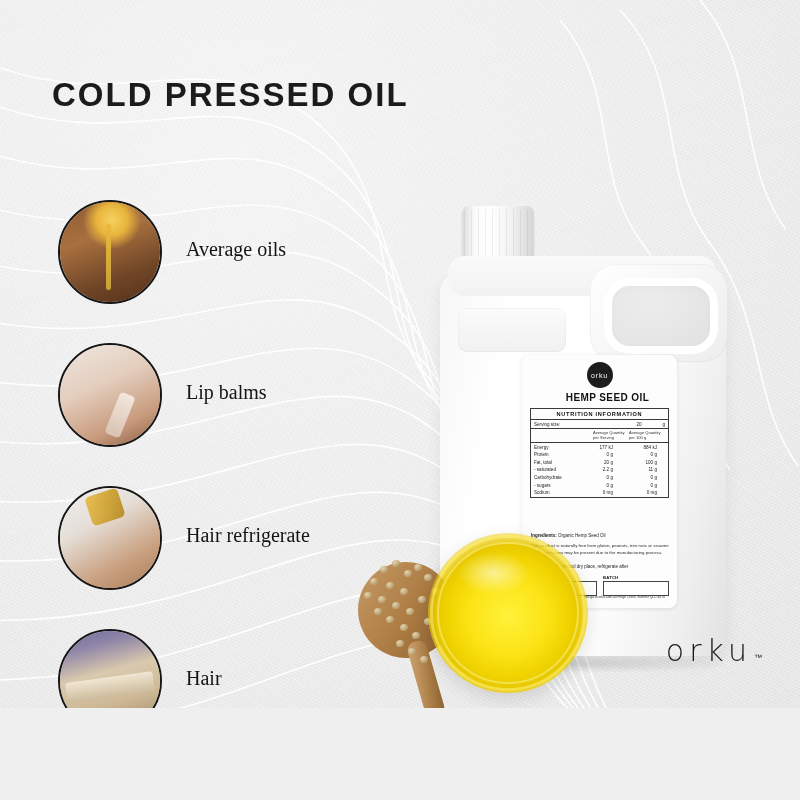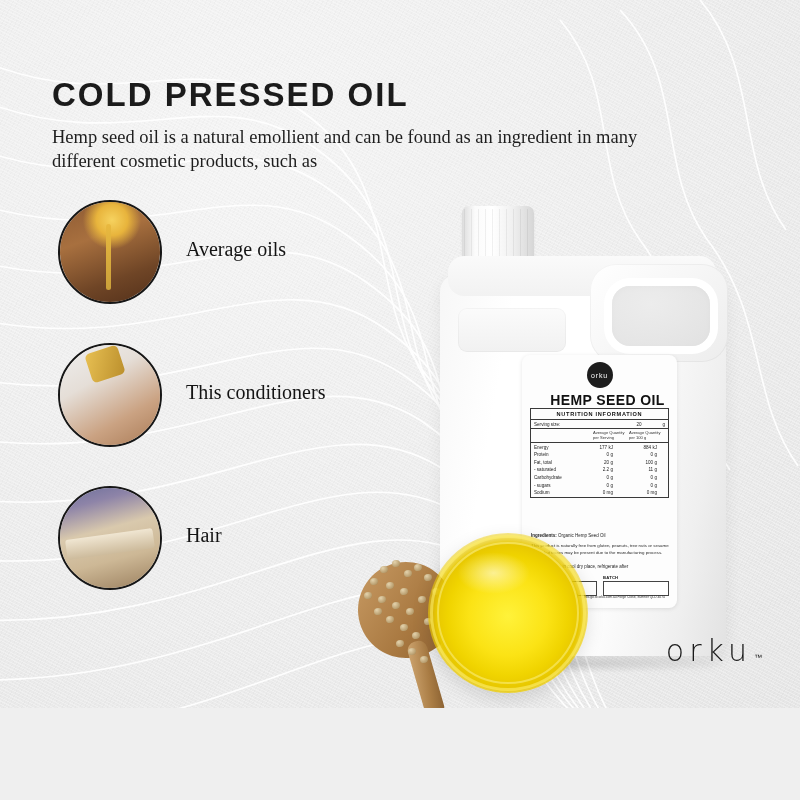--- a/index.html
+++ b/index.html
@@ -102,21 +102,21 @@
     background:#fdfdfd;box-shadow:0 1px 4px rgba(0,0,0,.10);
     padding:0;overflow:hidden;
   }
   .logo-circle{
     position:absolute;left:50%;transform:translateX(-50%);top:7px;width:26px;height:26px;border-radius:50%;
     background:#1d1d1d;color:#fff;font-size:7px;letter-spacing:.8px;
     display:flex;align-items:center;justify-content:center;font-weight:400;
   }
   .label-title{
     position:absolute;left:16px;right:0;top:37px;text-align:center;
-    font-size:14px;font-weight:700;letter-spacing:.4px;color:#111;
+    font-size:10px;font-weight:700;letter-spacing:.4px;color:#111;
   }
   .nut-box{position:absolute;left:8px;right:8px;top:53px;border:1px solid #3a3a3a;}
   .nut-head{text-align:center;font-size:5.6px;font-weight:700;letter-spacing:.7px;
     padding:2px 0 2px;border-bottom:1px solid #3a3a3a;color:#111;}
   .nut-serve{display:flex;font-size:4.6px;padding:1.5px 3px;border-bottom:1px solid #3a3a3a;color:#222;}
   .nut-serve .k{flex:1;}
   .nut-serve .v{width:26px;}
   .nut-colhead{display:flex;font-size:4.1px;padding:2px 3px;border-bottom:1px solid #3a3a3a;color:#333;line-height:1.15;}
   .nut-colhead .c0{flex:1;}
   .nut-colhead .c1,.nut-colhead .c2{width:36px;}
@@ -187,38 +187,43 @@
       <path d="M-20,680 C230,682 365,540 492,604"></path>
       <path d="M-20,740 C240,736 380,588 510,650"></path>
       <path d="M560,20 C620,90 590,170 640,240 C700,320 680,400 730,470"></path>
       <path d="M620,10 C686,80 656,166 706,238 C768,318 748,396 798,466"></path>
       <path d="M700,0 C760,70 735,160 786,230"></path>
     </g>
   </svg>
 
   <div class="header">
     <h1 class="title">COLD PRESSED OIL</h1>
-    <p class="subtitle">Hemp seed oil is a natural emollient and can be found as an ingredient in many different cosmetic products, such as</p>
   </div>
 
   <div class="features">
 
     <div class="feature">
       <div class="thumb">
         <div class="art art-massage"></div>
       </div>
       <div class="feature-label">Average oils</div>
     </div>
 
+    <div class="feature">
+      <div class="thumb">
+        <div class="art art-lip"></div>
+      </div>
+      <div class="feature-label">Lip balms</div>
+    </div>
 
     <div class="feature">
       <div class="thumb">
         <div class="art art-hair"></div>
       </div>
-      <div class="feature-label">This conditioners</div>
+      <div class="feature-label">Hair refrigerate</div>
     </div>
 
     <div class="feature">
       <div class="thumb">
         <div class="art art-soap"></div>
       </div>
       <div class="feature-label">Hair</div>
     </div>
 
   </div>

